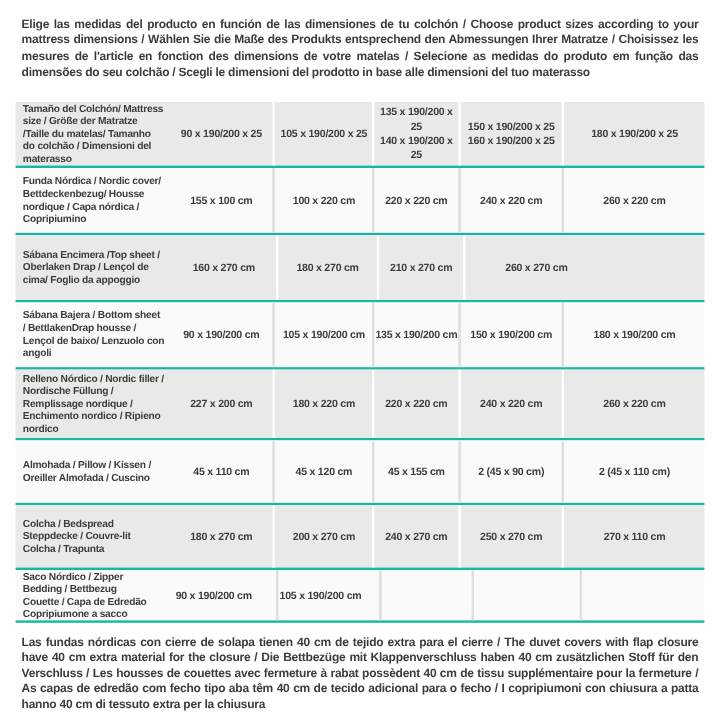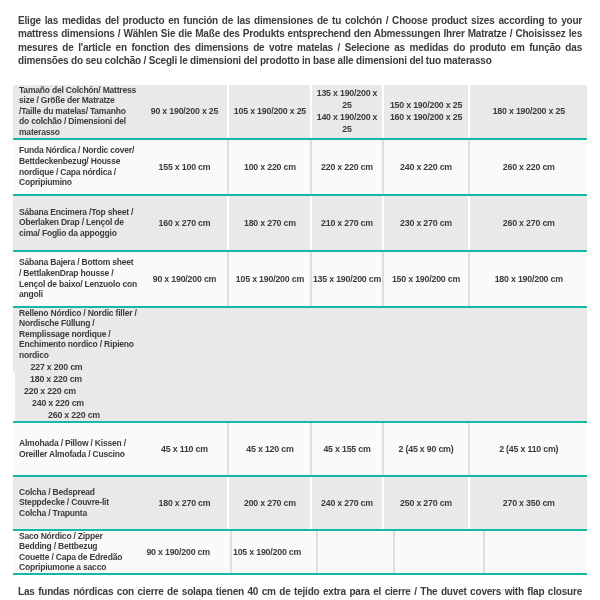--- a/index.html
+++ b/index.html
@@ -49,21 +49,21 @@
 
   
   .row .c:nth-child(n+3) { border-left: 2px solid transparent; }
   .row.g .c:nth-child(n+3) { border-left-color: #ffffff; }
   .row.w .c:nth-child(n+3) { border-left-color: #dedede; }
 
   .r0 { min-height: 54px; }
   .r1 { min-height: 56px; }
   .r2 { min-height: 56px; }
   .r3 { min-height: 56px; }
-  .r4 { min-height: 59px; flex-direction: column; }
+  .r4 { min-height: 59px; }
   .r5 { min-height: 54px; }
   .r6 { min-height: 54px; }
   .r7 { min-height: 44px; gap: 14px; }
 
   .footnote { margin-top: 10px; line-height: 13px; }
 </style>
 </head>
 <body>
 
 <div class="page">
@@ -90,21 +90,20 @@
       <div class="c c3">220 x 220 cm</div>
       <div class="c c4">240 x 220 cm</div>
       <div class="c c5">260 x 220 cm</div>
     </div>
 
     <div class="row g r2">
       <div class="c label">Sábana Encimera /Top sheet / Oberlaken Drap / Lençol de cima/ Foglio da appoggio</div>
       <div class="c c1">160 x 270 cm</div>
       <div class="c c2">180 x 270 cm</div>
       <div class="c c3">210 x 270 cm</div>
-      <div class="c c4">230 x 270 cm</div>
       <div class="c c5">260 x 270 cm</div>
     </div>
 
     <div class="row w r3">
       <div class="c label">Sábana Bajera / Bottom sheet / BettlakenDrap housse / Lençol de baixo/ Lenzuolo con angoli</div>
       <div class="c c1">90 x 190/200 cm</div>
       <div class="c c2">105 x 190/200 cm</div>
       <div class="c c3">135 x 190/200 cm</div>
       <div class="c c4">150 x 190/200 cm</div>
       <div class="c c5">180 x 190/200 cm</div>
@@ -127,21 +126,21 @@
       <div class="c c4">2 (45 x 90 cm)</div>
       <div class="c c5">2 (45 x 110 cm)</div>
     </div>
 
     <div class="row g r6">
       <div class="c label">Colcha / Bedspread Steppdecke / Couvre-lit Colcha / Trapunta</div>
       <div class="c c1">180 x 270 cm</div>
       <div class="c c2">200 x 270 cm</div>
       <div class="c c3">240 x 270 cm</div>
       <div class="c c4">250 x 270 cm</div>
-      <div class="c c5">270 x 350 cm</div>
+      <div class="c c5">270 x 110 cm</div>
     </div>
 
     <div class="row w r7">
       <div class="c label">Saco Nórdico / Zipper Bedding / Bettbezug Couette / Capa de Edredão Copripiumone a sacco</div>
       <div class="c c1">90 x 190/200 cm</div>
       <div class="c c2">105 x 190/200 cm</div>
       <div class="c c3"></div>
       <div class="c c4"></div>
       <div class="c c5"></div>
     </div>

